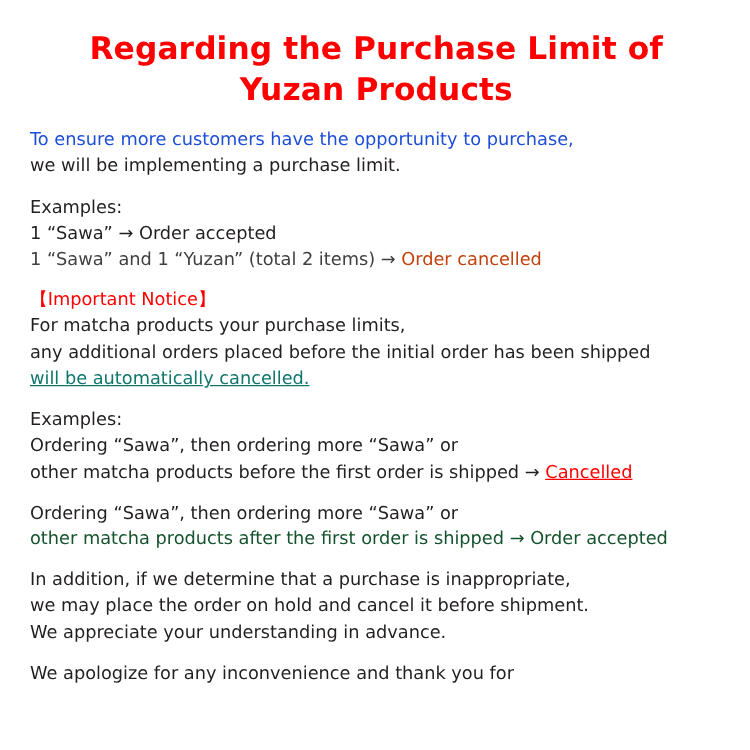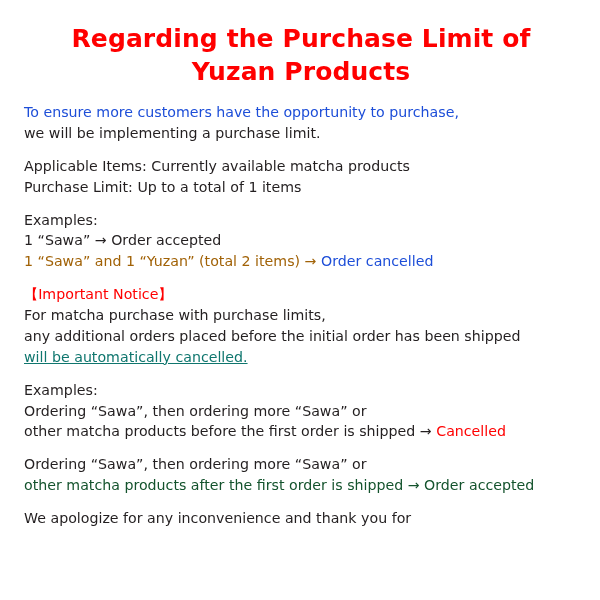--- a/index.html
+++ b/index.html
@@ -55,41 +55,42 @@
     <span class="line">Regarding the Purchase Limit of</span>
     <span class="line">Yuzan Products</span>
   </div>
 
   <div class="body">
       <div class="para">
         <span class="line"><span style="color: #1d4ed8;">To ensure more customers have the opportunity to purchase,</span></span>
         <span class="line"><span style="color: rgb(35, 31, 32);">we will be implementing a purchase limit.</span></span>
       </div>
       <div class="para">
-        <span class="line"><span style="color: rgb(35, 31, 32);">Applicable Items: Currently available matcha products</span></span>
-        <span class="line"><span style="color: rgb(35, 31, 32);">Purchase Limit: Up to a total of 1 items</span></span>
-      </div>
-      <div class="para">
         <span class="line"><span style="color: rgb(35, 31, 32);">Examples:</span></span>
         <span class="line"><span style="color: rgb(35, 31, 32);">1 “Sawa” → Order accepted</span></span>
-        <span class="line"><span style="color: #a16207; text-align: center;">1 “Sawa” and 1 “Yuzan” (total 2 items) → </span><span style="color: #1d4ed8;">Order cancelled</span></span>
+        <span class="line"><span style="color: #404040; text-align: center;">1 “Sawa” and 1 “Yuzan” (total 2 items) → </span><span style="color: #c2410c;">Order cancelled</span></span>
       </div>
       <div class="para">
         <span class="line"><span style="color: rgb(255, 0, 0);">【Important Notice】</span></span>
-        <span class="line"><span style="color: rgb(35, 31, 32);">For matcha purchase with purchase limits,</span></span>
+        <span class="line"><span style="color: rgb(35, 31, 32);">For matcha products your purchase limits,</span></span>
         <span class="line"><span style="color: rgb(35, 31, 32); margin-top: 24px;">any additional orders placed before the initial order has been shipped</span></span>
         <span class="line"><span style="color: #0f766e; text-decoration: underline;">will be automatically cancelled.</span></span>
       </div>
       <div class="para">
         <span class="line"><span style="color: rgb(35, 31, 32);">Examples:</span></span>
         <span class="line"><span style="color: rgb(35, 31, 32);">Ordering “Sawa”, then ordering more “Sawa” or</span></span>
-        <span class="line"><span style="color: rgb(35, 31, 32); margin-top: 44px;">other matcha products before the first order is shipped → </span><span style="color: rgb(255, 0, 0);">Cancelled</span></span>
+        <span class="line"><span style="color: rgb(35, 31, 32); margin-top: 44px;">other matcha products before the first order is shipped → </span><span style="color: rgb(255, 0, 0); text-decoration: underline;">Cancelled</span></span>
       </div>
       <div class="para">
         <span class="line"><span style="color: rgb(35, 31, 32);">Ordering “Sawa”, then ordering more “Sawa” or</span></span>
         <span class="line"><span style="color: #14532d;">other matcha products after the first order is shipped → Order accepted</span></span>
+      </div>
+      <div class="para">
+        <span class="line"><span style="color: rgb(35, 31, 32);">In addition, if we determine that a purchase is inappropriate,</span></span>
+        <span class="line"><span style="color: rgb(35, 31, 32);">we may place the order on hold and cancel it before shipment.</span></span>
+        <span class="line"><span style="color: rgb(35, 31, 32);">We appreciate your understanding in advance.</span></span>
       </div>
       <div class="para">
         <span class="line"><span style="color: rgb(35, 31, 32);">We apologize for any inconvenience and thank you for</span></span>
       </div>
     </div>
 
 </div>
 
 </body></html>

